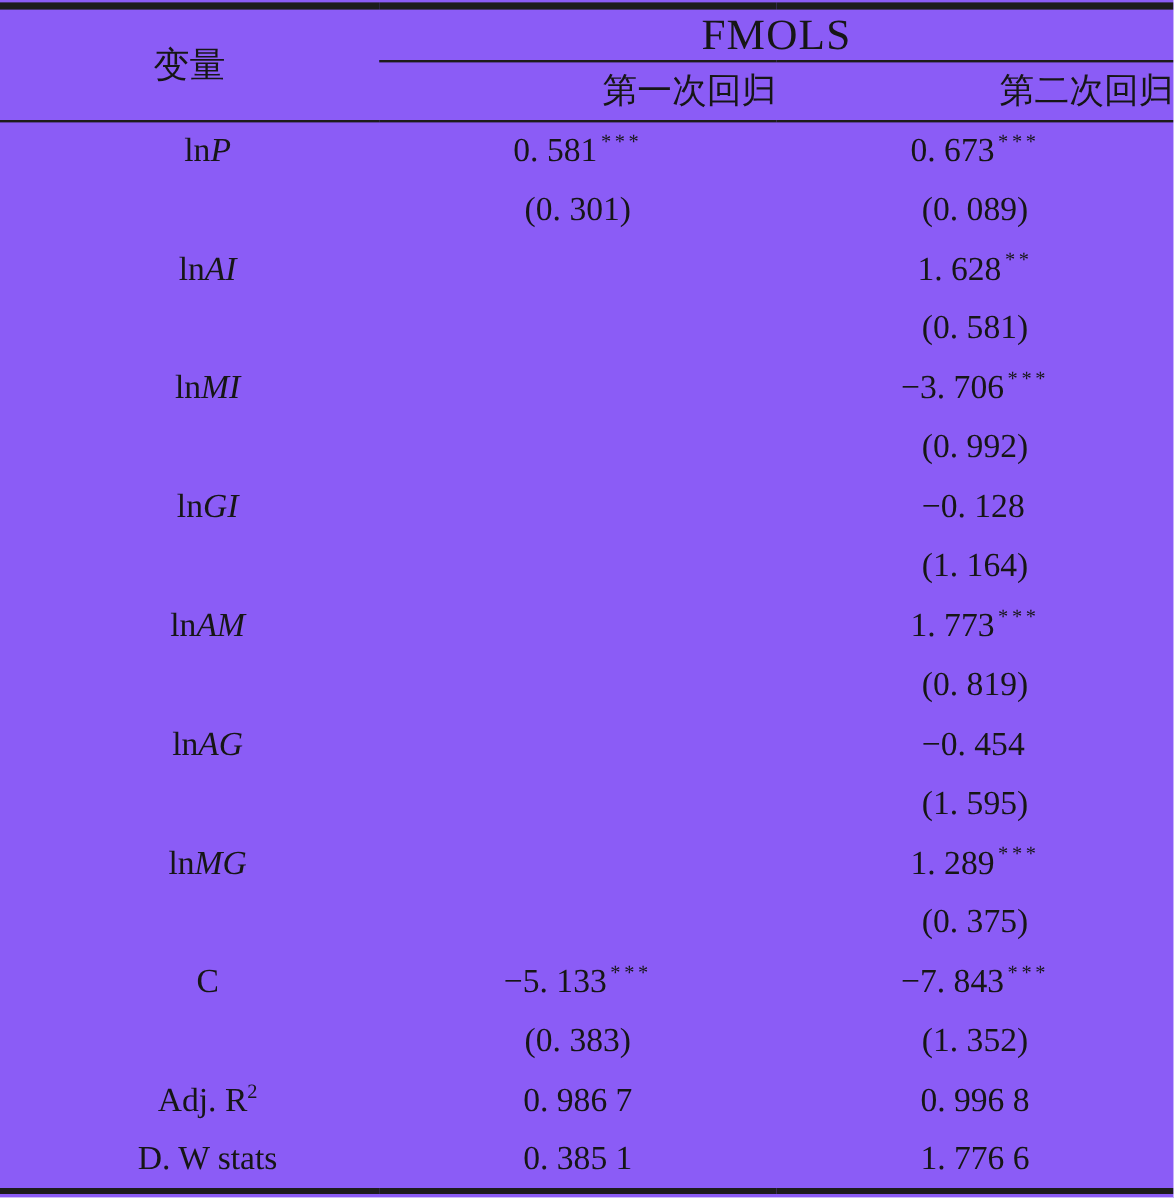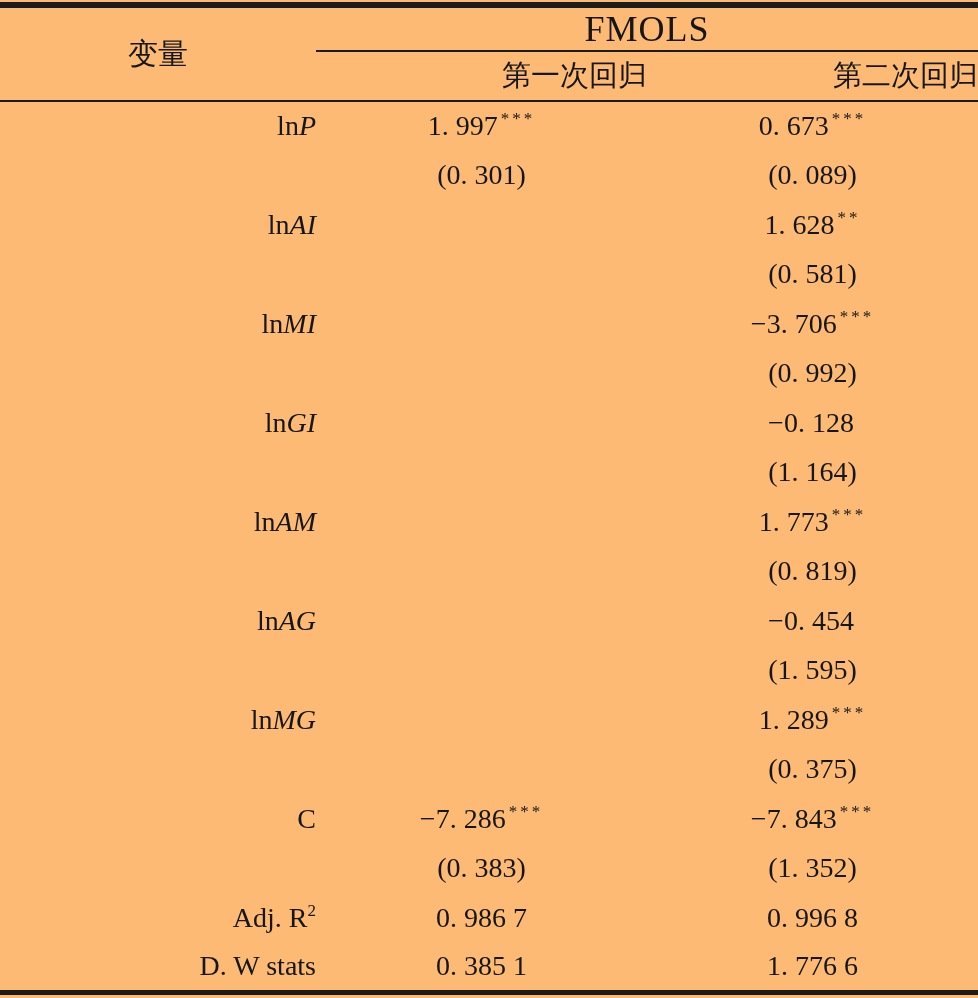--- a/index.html
+++ b/index.html
@@ -6,21 +6,21 @@
   html, body {
     margin: 0; padding: 0;
     width: 978px; height: 998px;
     background: #ffffff;
     font-family: "Liberation Serif", "DejaVu Serif", serif;
     color: #161616;
   }
   .sheet {
     position: relative;
     width: 978px; height: 998px;
-    background: #fdba74;
+    background: #8b5cf6;
     overflow: hidden;
   }
   table.results {
     width: 978px;
     border-collapse: collapse;
     table-layout: fixed;
     margin-top: 2px;
     border-top: 6px solid #1c1c1c;
     border-bottom: 5px solid #1c1c1c;
   }
@@ -55,21 +55,21 @@
     vertical-align: middle;
     border-bottom: 2px solid #1c1c1c;
   }
   td {
     padding: 0;
     font-size: 28px;
     vertical-align: middle;
     white-space: nowrap;
   }
   td.lab {
-    text-align: right;
+    text-align: center;
     padding-left: 30px;
   }
   td.lab i { font-style: italic; }
   td.val { text-align: center; }
   sup.stars {
     font-size: 17px;
     letter-spacing: 3px;
     margin-left: 3px;
     vertical-align: 11px;
     line-height: 0;
@@ -96,21 +96,21 @@
       <th class="var-h" rowspan="2">变量</th>
       <th class="group-h" colspan="2">FMOLS</th>
     </tr>
     <tr class="hr2">
       <th class="sub-h">第一次回归</th>
       <th class="sub-h">第二次回归</th>
     </tr>
 
     <tr class="line">
       <td class="lab"><span>ln</span><i>P</i></td>
-      <td class="val"><span>1. 997</span><sup class="stars">***</sup></td>
+      <td class="val"><span>0. 581</span><sup class="stars">***</sup></td>
       <td class="val"><span>0. 673</span><sup class="stars">***</sup></td>
     </tr>
     <tr class="line">
       <td class="lab"></td>
       <td class="val">(0. 301)</td>
       <td class="val">(0. 089)</td>
     </tr>
 
     <tr class="line">
       <td class="lab"><span>ln</span><i>AI</i></td>
@@ -173,21 +173,21 @@
       <td class="val"><span>1. 289</span><sup class="stars">***</sup></td>
     </tr>
     <tr class="line">
       <td class="lab"></td>
       <td class="val"></td>
       <td class="val">(0. 375)</td>
     </tr>
 
     <tr class="line">
       <td class="lab"><span>C</span><i></i></td>
-      <td class="val"><span>−7. 286</span><sup class="stars">***</sup></td>
+      <td class="val"><span>−5. 133</span><sup class="stars">***</sup></td>
       <td class="val"><span>−7. 843</span><sup class="stars">***</sup></td>
     </tr>
     <tr class="line">
       <td class="lab"></td>
       <td class="val">(0. 383)</td>
       <td class="val">(1. 352)</td>
     </tr>
 
     <tr class="line">
       <td class="lab"><span>Adj. R</span><sup class="pow">2</sup></td>

